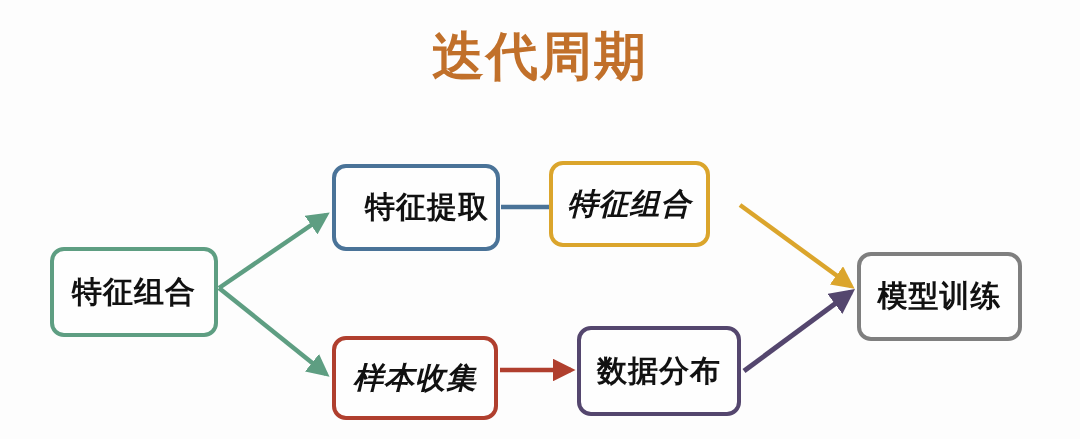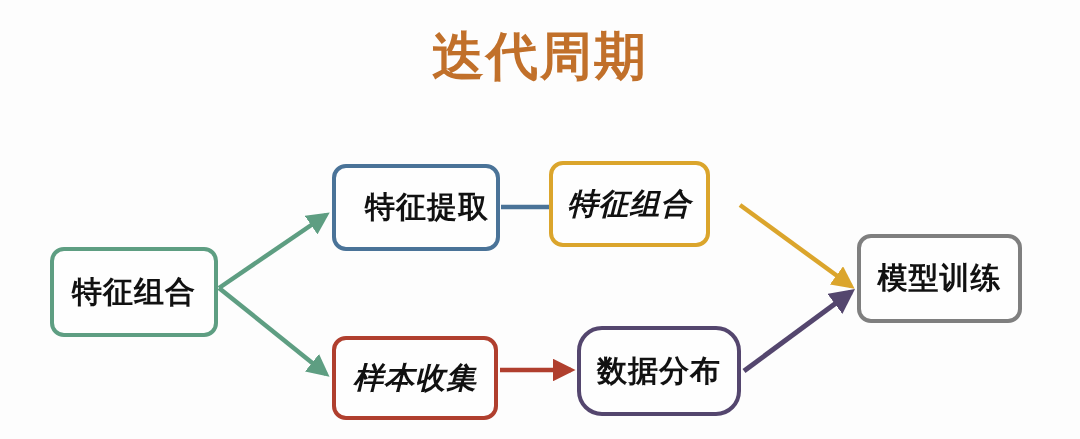--- a/index.html
+++ b/index.html
@@ -48,22 +48,22 @@
     font-size: 30px;
     font-weight: bold;
     letter-spacing: 1px;
     user-select: none;
     z-index: 2;
   }
   #node-rule      { left: 50px;  top: 247px; width: 168px; height: 90px;  border-color: #5e9e82; }
   #node-feat-ext  { left: 332px; top: 164px; width: 168px; height: 87px;  border-color: #4a7398; padding-left: 22px; }
   #node-feat-comb { left: 549px; top: 161px; width: 161px; height: 86px;  border-color: #dba52c; font-style: italic; }
   #node-sample    { left: 332px; top: 336px; width: 166px; height: 84px;  border-color: #b03f2e; font-style: italic; }
-  #node-dist      { left: 577px; top: 326px; width: 164px; height: 90px;  border-color: #54466e; border-radius: 25px; }
-  #node-train     { left: 857px; top: 234px; width: 165px; height: 89px;  border-color: #7f7f7f; }
+  #node-dist      { left: 577px; top: 326px; width: 164px; height: 90px;  border-color: #54466e; }
+  #node-train     { left: 857px; top: 252px; width: 165px; height: 89px;  border-color: #7f7f7f; }
 </style>
 </head>
 <body>
 
 <div id="canvas">
 
   <div id="title">迭代周期</div>
 
   <svg id="edge-layer" viewBox="0 0 1080 439" width="1080" height="439" xmlns="http://www.w3.org/2000/svg">
     <defs>

